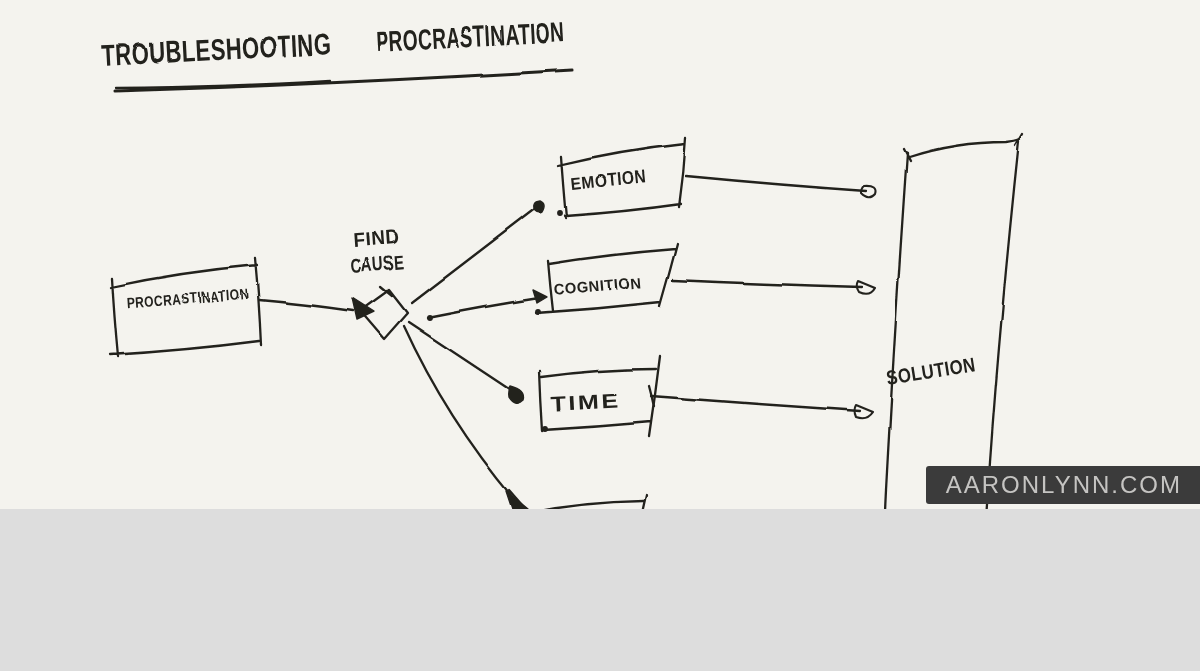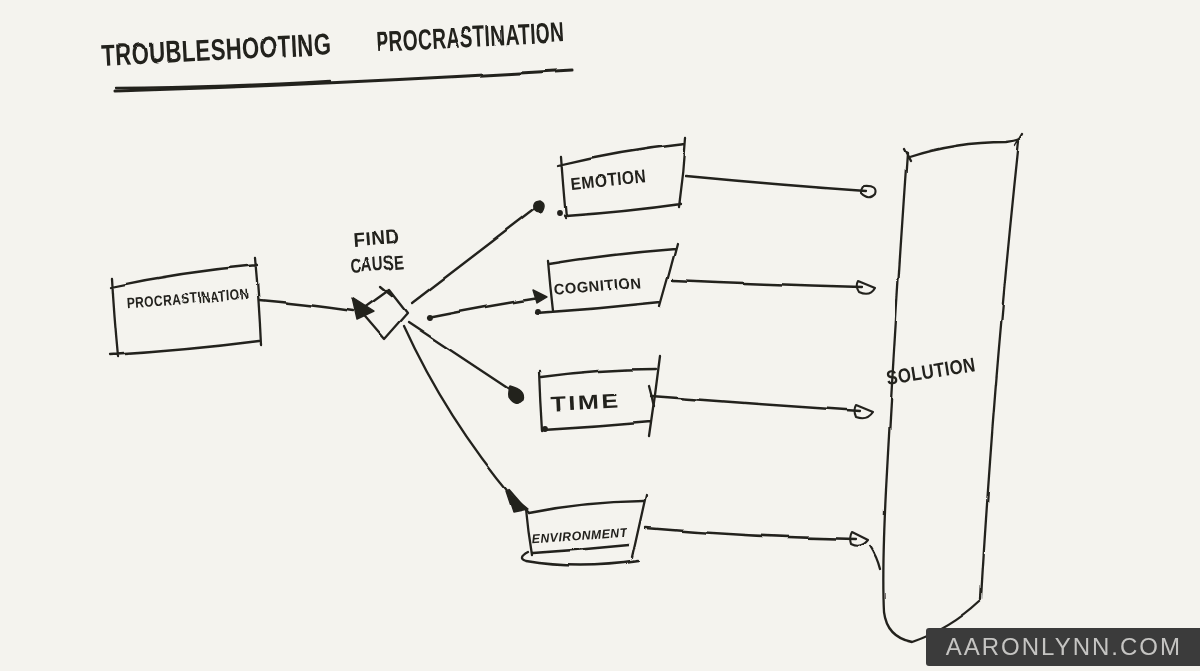--- a/index.html
+++ b/index.html
@@ -6,21 +6,21 @@
     --bg:#f4f3ee;
     --ink:#23211e;
     --wm-bg:#3b3b3b;
     --wm-fg:#c5c4c2;
   }
   *{box-sizing:border-box;}
   html,body{margin:0;padding:0;}
   body{background:#ddd;font-family:"Liberation Sans",sans-serif;}
   .stage{
     position:relative;
-    width:1200px;height:671px;
+    width:1200px;height:509px;
     background:var(--bg);
     overflow:hidden;
   }
   .sketch{position:absolute;inset:0;}
   .ink-stroke{fill:none;stroke:var(--ink);stroke-width:2.3;stroke-linecap:round;stroke-linejoin:round;}
   .ink-heavy{fill:none;stroke:var(--ink);stroke-width:3.1;stroke-linecap:round;stroke-linejoin:round;}
   .ink-fill{fill:var(--ink);stroke:var(--ink);stroke-width:1.4;stroke-linejoin:round;}
   .ink-loop{fill:none;stroke:var(--ink);stroke-width:2.1;stroke-linecap:round;stroke-linejoin:round;}
   .hand{font-family:"Liberation Sans",sans-serif;font-weight:700;fill:var(--ink);letter-spacing:0.5px;}
   .hand-title{font-size:30px;}

